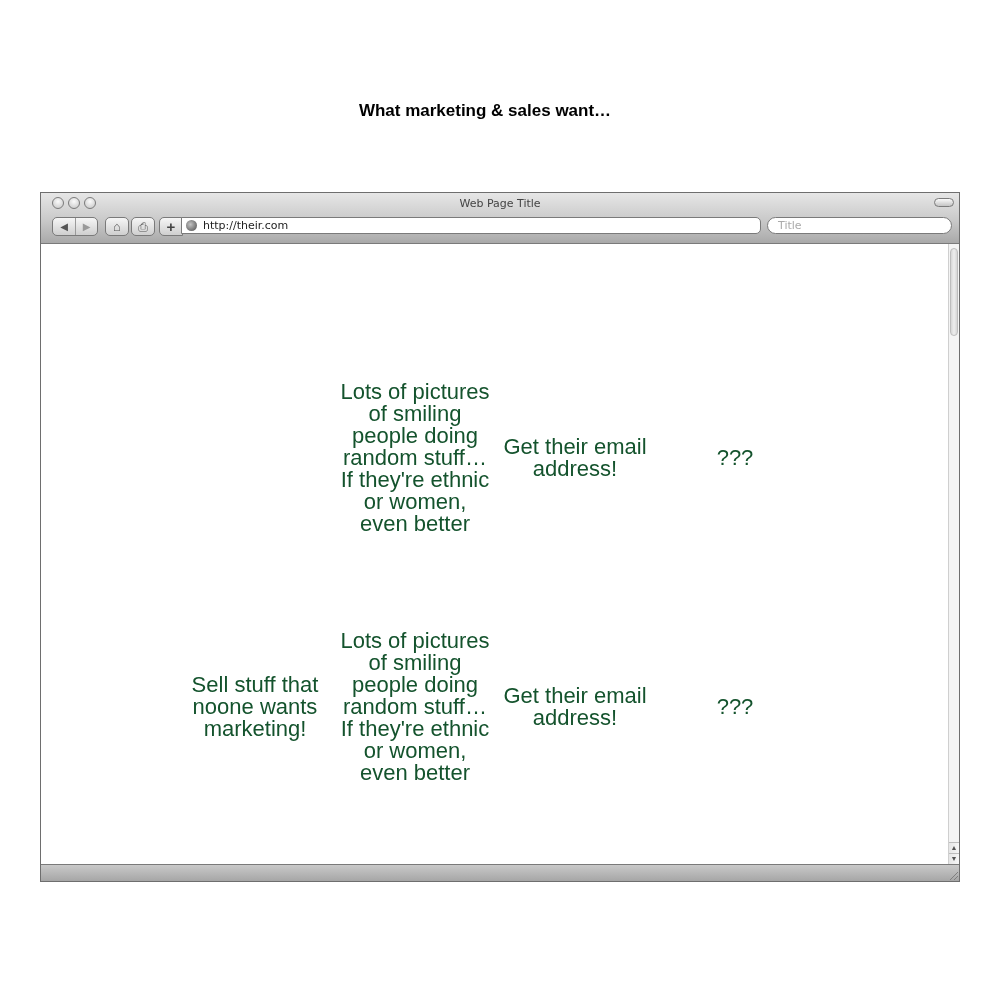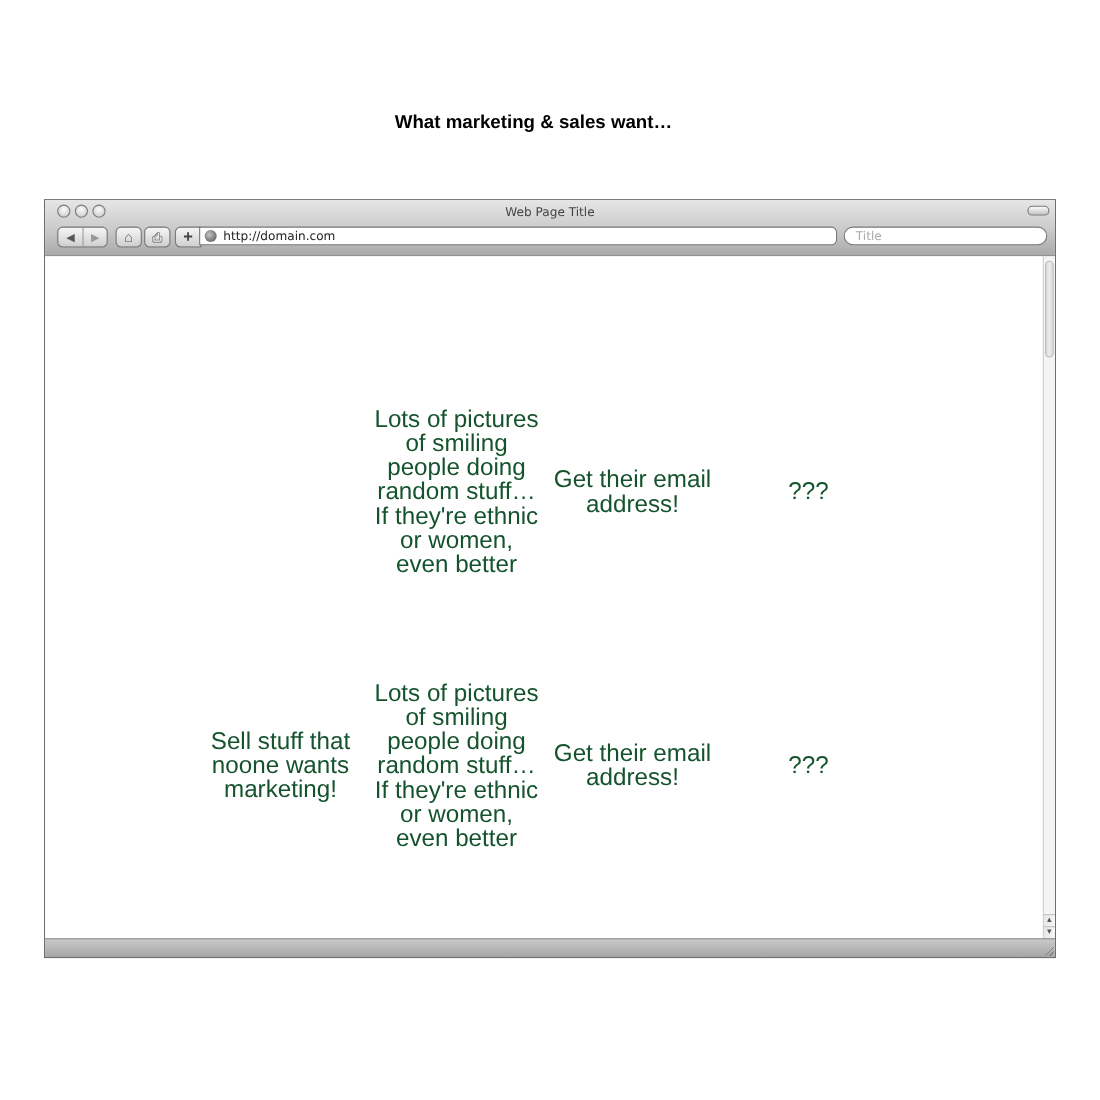--- a/index.html
+++ b/index.html
@@ -5,21 +5,21 @@
   html, body { margin: 0; padding: 0; }
   body {
     width: 1000px; height: 1000px; background: #ffffff; position: relative;
     font-family: "Liberation Sans", sans-serif; overflow: hidden;
   }
   .page-heading {
     position: absolute; top: 101px; left: 0; width: 970px; text-align: center;
     font-size: 17px; font-weight: bold; color: #000;
   }
   .window {
-    position: absolute; left: 40px; top: 181px; width: 920px; height: 690px;
+    position: absolute; left: 40px; top: 192px; width: 920px; height: 690px;
     border: 1px solid #6e6e6e; box-sizing: border-box; background: #fff;
   }
   .titlebar {
     position: absolute; left: 0; top: 0; right: 0; height: 50px;
     background: linear-gradient(#e6e6e6, #c9c9c9 55%, #a9a9a9);
     border-bottom: 1px solid #7a7a7a;
   }
   .traffic { position: absolute; top: 4px; left: 11px; display: flex; gap: 4px; }
   .traffic span {
     width: 10px; height: 10px; border-radius: 50%; border: 1px solid #7b7b7b;
@@ -126,21 +126,21 @@
         <span>⎙</span>
       </div>
     </div>
     <div class="tb-group" style="left:118px; border-radius:5px 0 0 5px;">
       <div class="tb-btn" style="font-size:15px; font-weight:bold; color:#444;">
         <span>+</span>
       </div>
     </div>
     <div class="url-field">
       <span class="globe"></span>
-      <span class="url-text">http://domain.com</span>
+      <span class="url-text">http://their.com</span>
     </div>
     <div class="search-field">Title</div>
   </div>
 
   <div class="content">
     <div class="cell" style="left:374px; top:214px;">Lots of pictures of smiling people doing random stuff… If they're ethnic or women, even better</div>
     <div class="cell" style="left:534px; top:214px;">Get their email address!</div>
     <div class="cell" style="left:694px; top:214px;">???</div>
 
     <div class="cell" style="left:214px; top:463px;">Sell stuff that noone wants marketing!</div>

